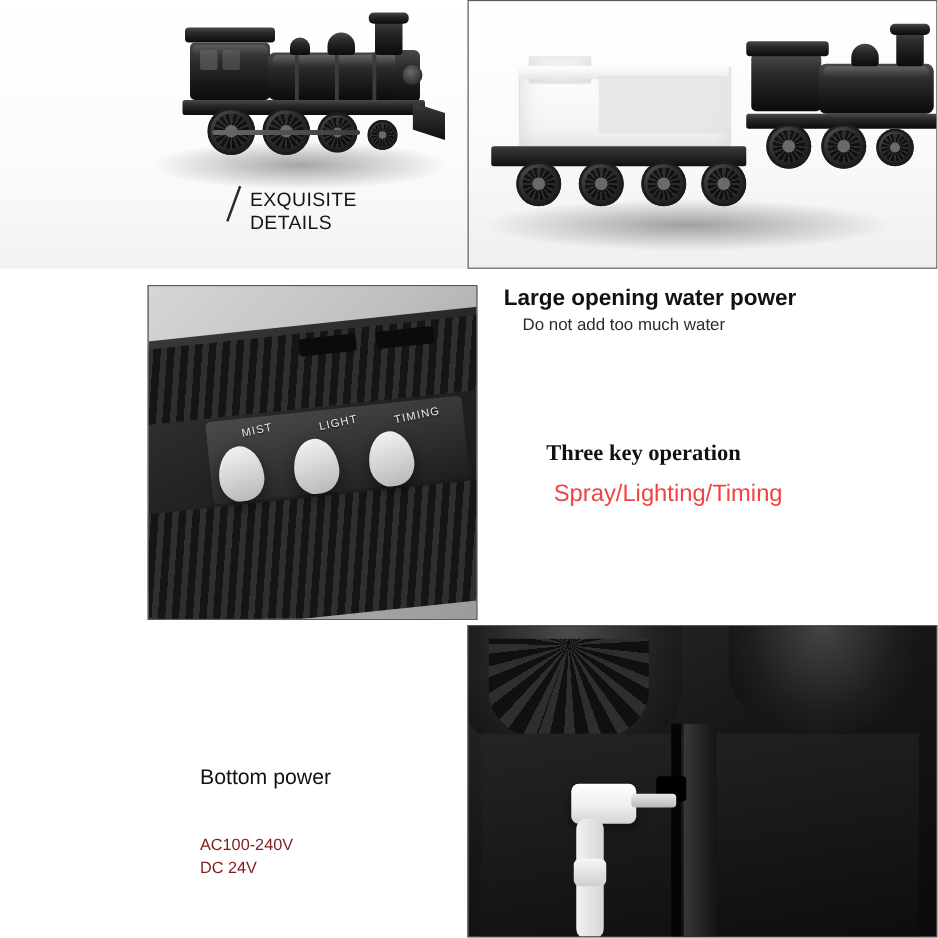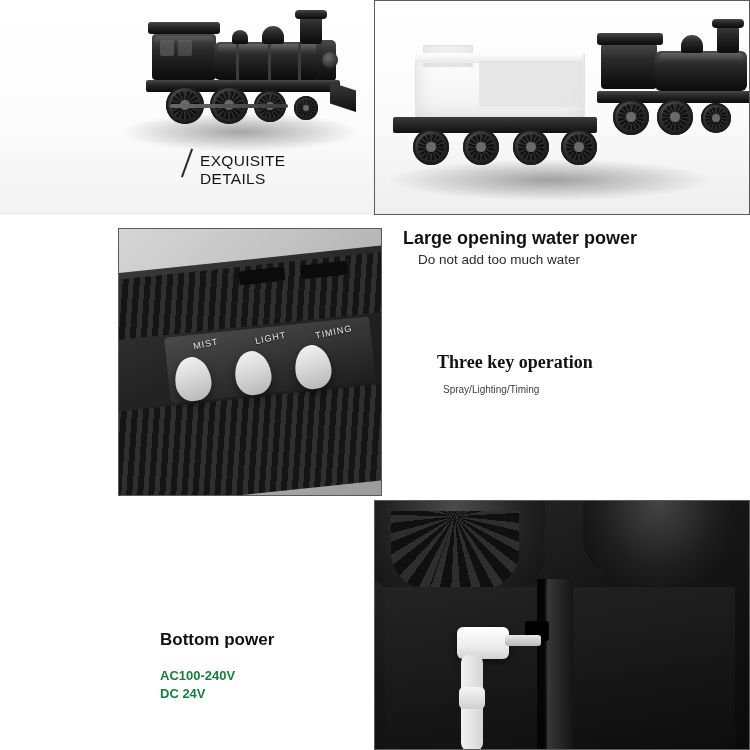--- a/index.html
+++ b/index.html
@@ -110,41 +110,40 @@
   }
 
   
   .txt {
     position: absolute;
     line-height: 1.22;
     color: #111;
   }
   .t-head {
     font-size: 17px;
-    font-weight: 700;
-    margin-top: 18px;
+    font-weight: 400;
   }
   .t-head-big {
     font-size: 18px;
     font-weight: 700;
   }
   .t-sub {
     font-size: 13.5px;
     font-weight: 400;
     color: #2b2b2b;
   }
   .t-plain {
-    font-size: 10px;
-    font-weight: 400;
-    color: #404040;
+    font-size: 19px;
+    font-weight: 400;
+    color: #ef4444;
   }
   .t-small {
     font-size: 13px;
-    font-weight: 700;
-    color: #15803d;
+    font-weight: 400;
+    color: #7f1d1d;
   }
   .t-caps {
     font-size: 15.5px;
     font-weight: 400;
     letter-spacing: .3px;
     color: #141414;
   }
 
   .slash {
     position: absolute;

